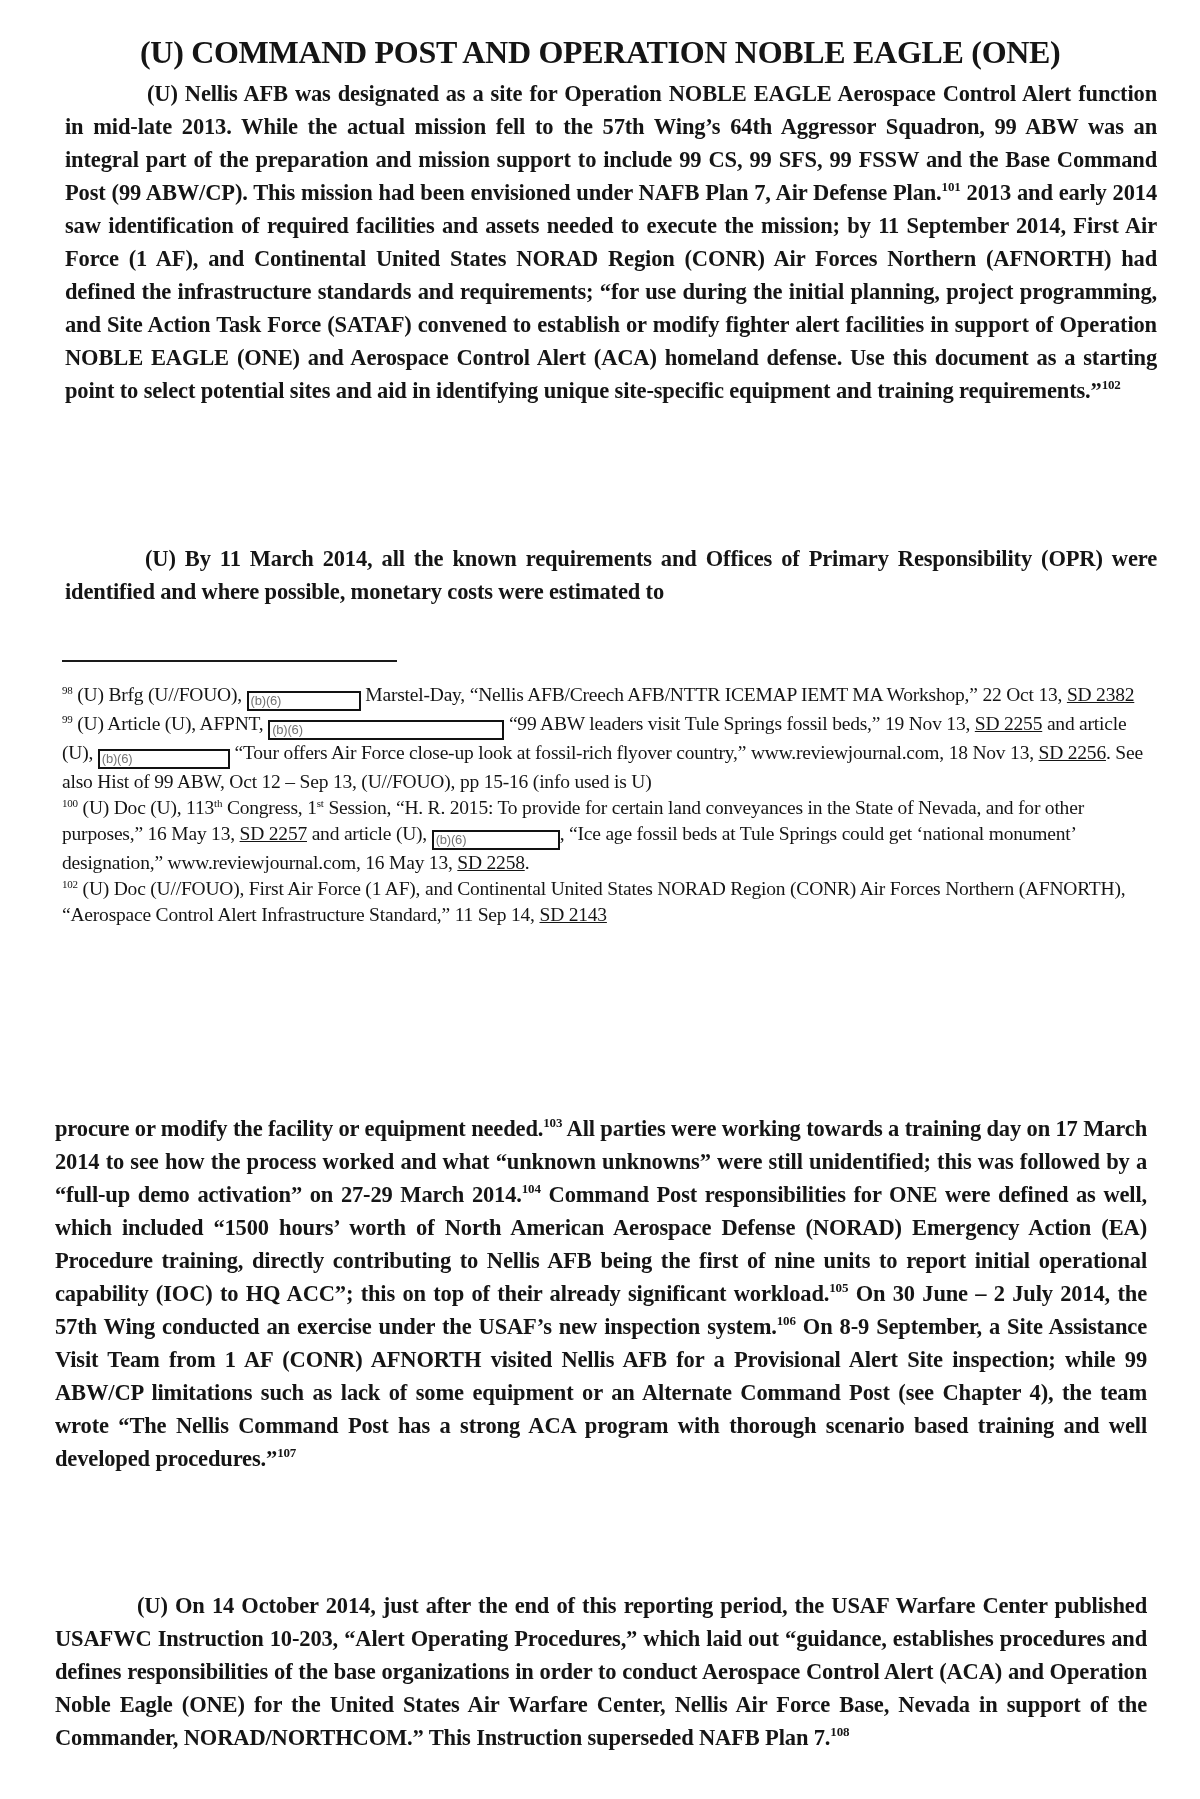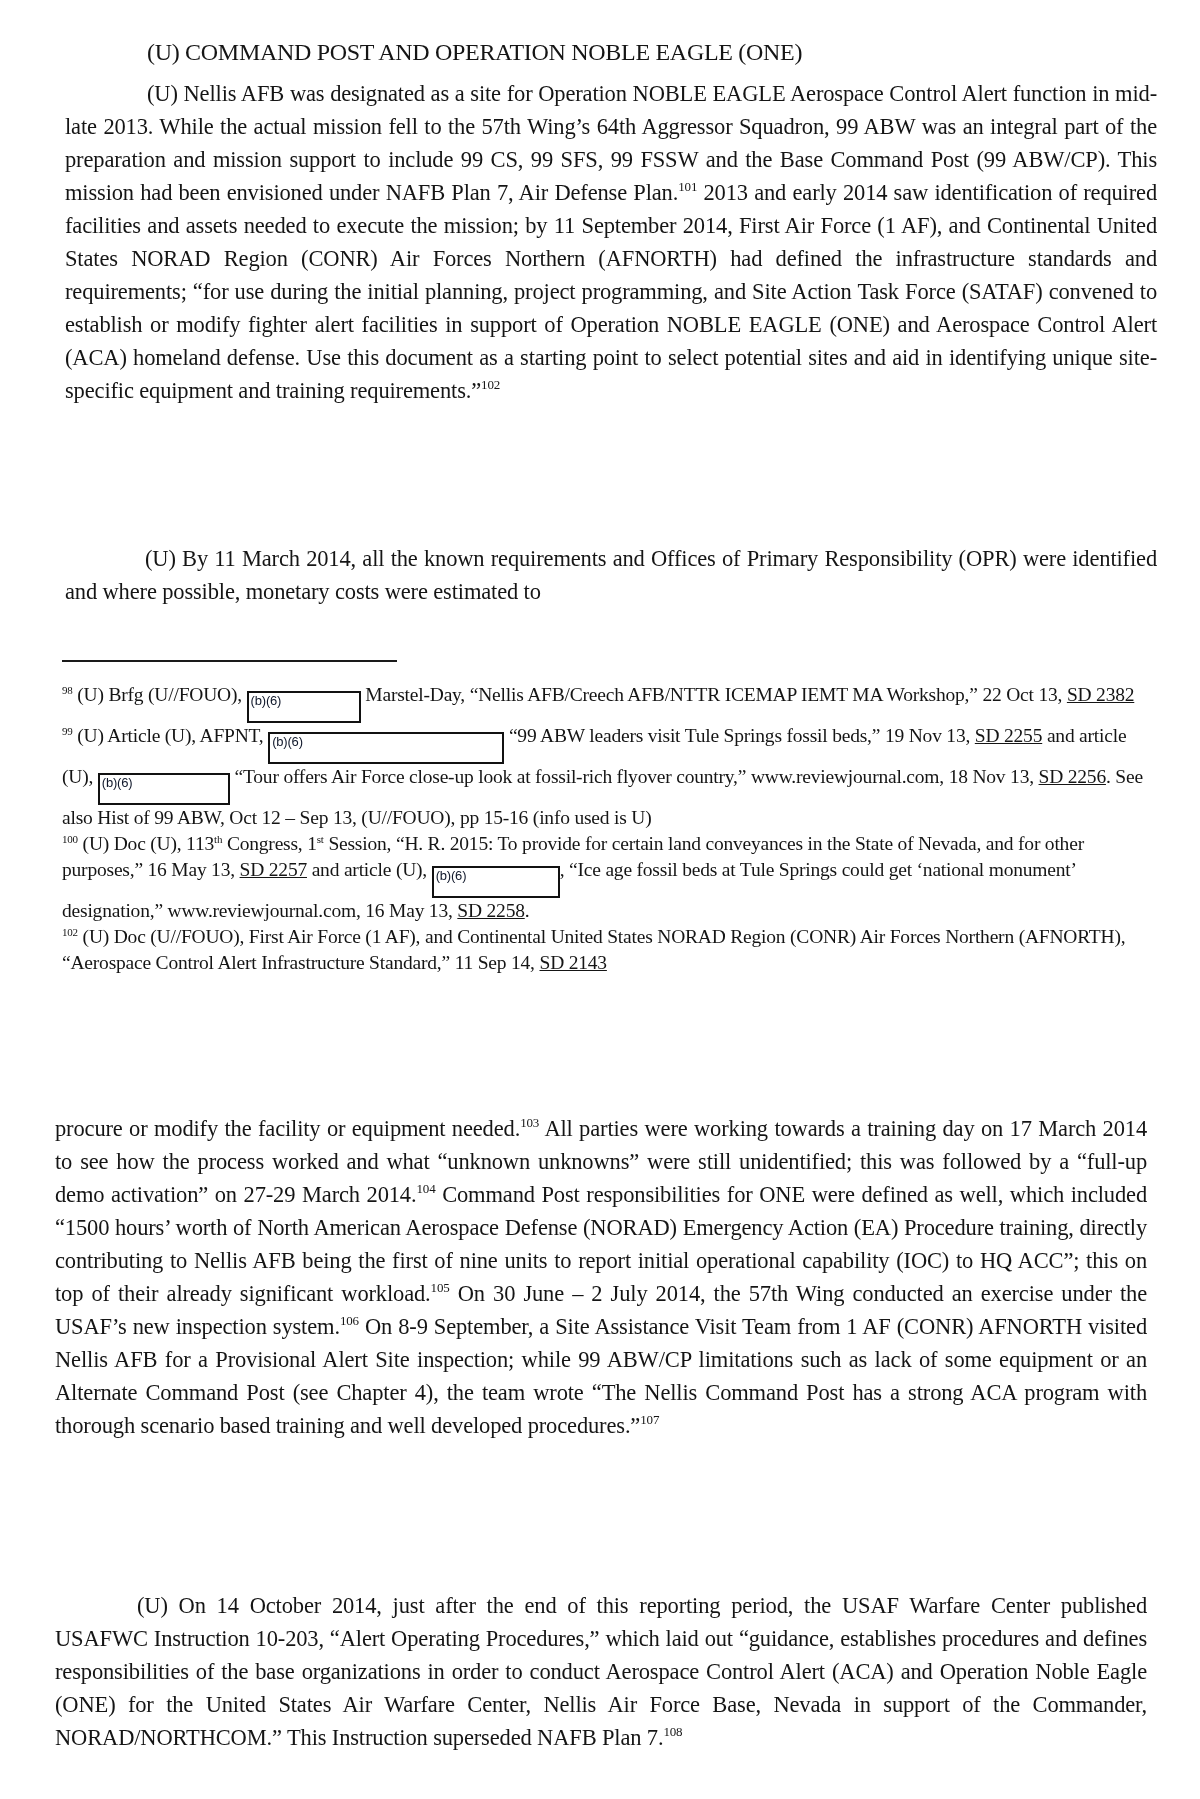--- a/index.html
+++ b/index.html
@@ -1,38 +1,38 @@
 <!DOCTYPE html>
 <html><head>
 <meta charset="utf-8">
 <style>
   html, body { margin: 0; padding: 0; background: #ffffff; }
   body { width: 1200px; height: 1799px; position: relative; overflow: hidden;
          font-family: "Liberation Serif", "DejaVu Serif", serif; color: #151515; }
   .page { position: absolute; left: 0; top: 0; width: 1200px; height: 1799px; background: #fff; }
-  .heading { position: absolute; left: 147px; top: 36px; font-size: 24px; font-weight: normal;
+  .heading { position: absolute; left: 140px; top: 36px; font-size: 32px; font-weight: bold;
              letter-spacing: -0.3px; white-space: nowrap; line-height: 32px; }
   .block { position: absolute; text-align: justify; text-align-last: auto; }
-  .body-text { font-size: 22.5px; line-height: 33px; letter-spacing: -0.15px; }
+  .body-text { font-size: 22.5px; line-height: 33px; letter-spacing: -0.15px; font-weight: bold; }
   .top-block { left: 65px; width: 1092px; }
   .low-block { left: 55px; width: 1092px; }
   .p { margin: 0; text-indent: 82px; }
   .p.cont { text-indent: 0; }
   sup { font-size: 13px; line-height: 0; vertical-align: 9px; }
   .fn sup { font-size: 11px; vertical-align: 7px; }
   .divider { position: absolute; left: 62px; top: 660px; width: 335px; height: 0;
              border-top: 2px solid #1a1a1a; }
   .footnotes { position: absolute; left: 62px; top: 682px; width: 1090px;
                font-size: 19.5px; line-height: 26px; letter-spacing: -0.2px; }
   .fn { margin: 0; text-align: left; }
   .u { text-decoration: underline; }
   .i { }
-  .redact { display: inline-block; border: 2.5px solid #111; height: 32px; vertical-align: -4px;
+  .redact { display: inline-block; border: 2.5px solid #111; height: 20px; vertical-align: -4px;
             box-sizing: border-box; font-family: "Liberation Sans", "DejaVu Sans", sans-serif;
-            font-size: 13px; line-height: 15px; padding-left: 2px; text-indent: 0; color: #0f172a; }
+            font-size: 13px; line-height: 15px; padding-left: 2px; text-indent: 0; color: #737373; }
   .w114 { width: 114px; }
   .w236 { width: 236px; }
   .w132 { width: 132px; }
   .w128 { width: 128px; }
 </style>
 </head>
 <body>
 
 <div class="page">
 

